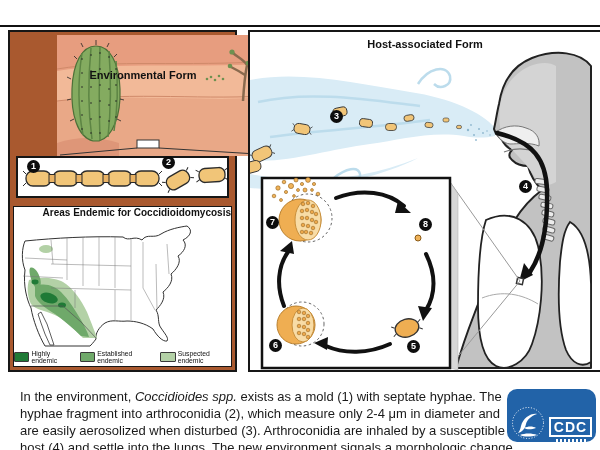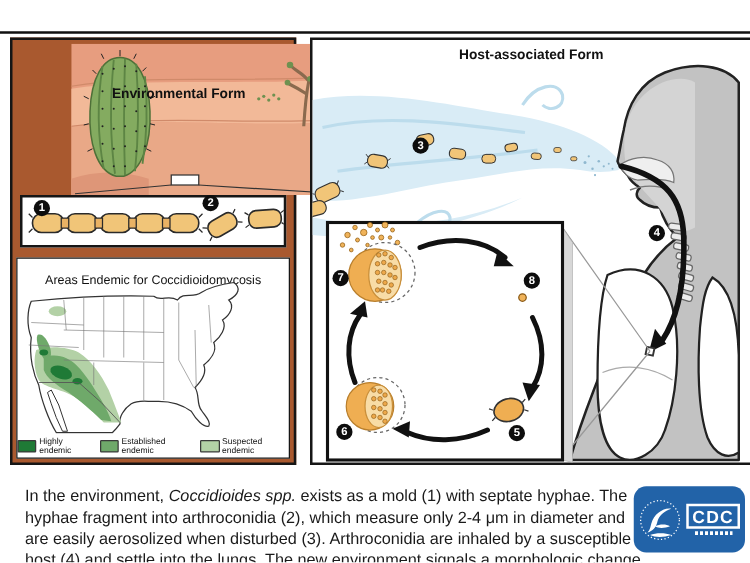--- a/index.html
+++ b/index.html
@@ -11,21 +11,21 @@
   
   .left-col{position:absolute;left:8px;top:30px;width:229px;height:342px;background:#a9592f;
             border:2px solid #161616;box-sizing:border-box;}
   .desert-wrap{position:absolute;left:3px;top:3px;width:219px;height:121px;padding-left:44px;}
   .panel-label{position:absolute;font-weight:bold;font-size:11px;text-align:center;color:#111;}
   .env-label{left:55px;top:34px;width:150px;}
   .chain-box{position:absolute;left:6px;top:124px;width:213px;height:42px;background:#fff;
              border:2px solid #161616;box-sizing:border-box;}
   .map-panel{position:absolute;left:3px;top:174px;width:219px;height:161px;background:#fff;
              border:1px solid #161616;box-sizing:border-box;}
-  .map-title{margin-top:12px;text-align:center;font-weight:normal;font-size:10px;}
+  .map-title{margin-top:0;text-align:right;font-weight:bold;font-size:10px;}
   .map-svg{position:absolute;left:1px;top:16px;}
   .legend{position:absolute;left:0;bottom:2px;width:100%;display:flex;justify-content:center;
           gap:7px;align-items:center;font-size:6.8px;}
   .leg-item{display:flex;align-items:center;gap:2px;}
   .sw{width:15px;height:8px;border:1px solid #3a3a3a;border-radius:1px;display:inline-block;}
   .sw0{background:#1f7a36;} .sw1{background:#6fa96a;} .sw2{background:#b3d1a6;}
 
   
   .right-panel{position:absolute;left:248px;top:30px;width:420px;height:342px;background:#fff;
                border:2px solid #161616;box-sizing:border-box;}
@@ -36,21 +36,21 @@
          font-size:9px;font-weight:bold;display:flex;align-items:center;justify-content:center;
          z-index:6;line-height:1;}
 
   
   .caption{position:absolute;left:8px;top:376px;width:500px;font-size:13px;line-height:1.32;
            color:#1a1a1a;margin:12px;}
   .caption i{font-style:italic;}
 
   
   .cdc-logo{position:absolute;left:507px;top:389px;width:89px;height:53px;background:#2263a8;
-            border-radius:10px;display:flex;align-items:center;justify-content:center;gap:4px;}
+            border-radius:10px;display:flex;align-items:flex-end;justify-content:center;gap:4px;}
   .cdc-block{display:flex;flex-direction:column;align-items:center;}
   .cdc-text{border:2px solid #fff;color:#fff;font-weight:bold;font-size:14px;letter-spacing:1px;
             padding:0 3px;line-height:1.15;}
   .cdc-sub{width:30px;height:3px;margin-top:2px;
            background:repeating-linear-gradient(90deg,#fff 0 2px,transparent 2px 4px);}
 </style>
 </head>
 <body>
 
 <div class="canvas">

